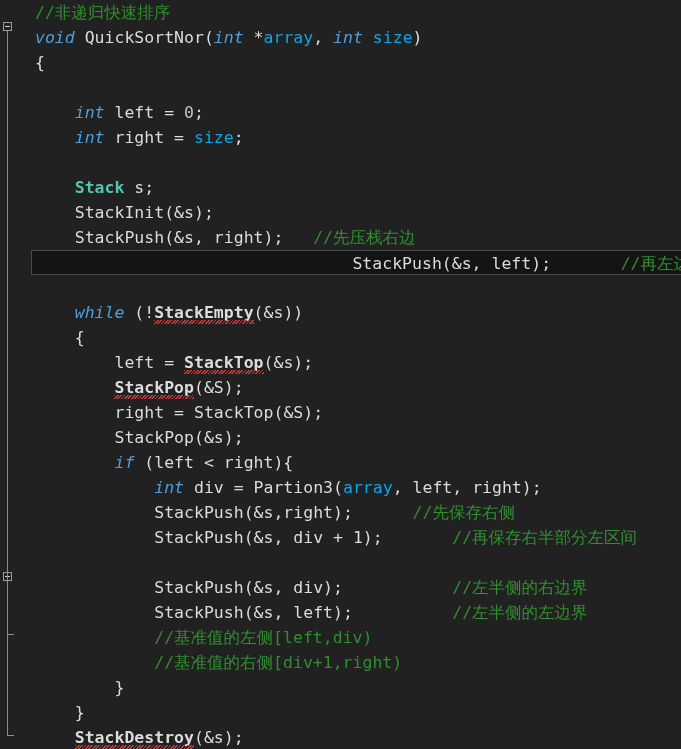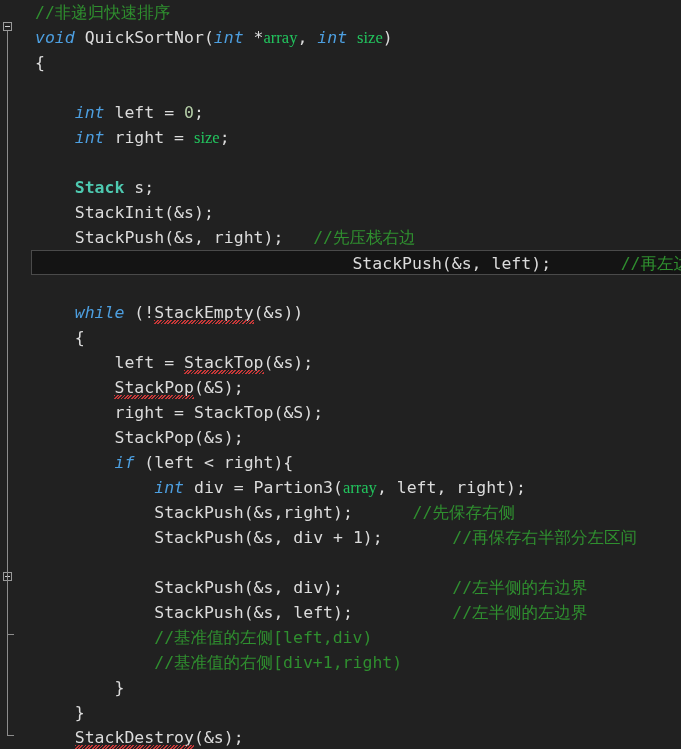--- a/index.html
+++ b/index.html
@@ -90,29 +90,30 @@
     padding-left: 4px;
     width: 660px;
     height: 25px;
     text-align: right;
   }
 
   
   .kw      { color: #4d9fe0; font-style: italic; }            
   .type    { color: #4ec9b0; font-weight: bold; }            
   .plain   { color: #dcdcdc; }            
-  .param   { color: #22c55e; font-family: Liberation Serif, serif; }            
+  .param   { color: #0ea5e9; }            
   .num     { color: #b5cea8; }            
   .cmt     { color: #2f8f2f; }            
   .brace   { color: #dcdcdc; }
 
   
   .sq {
     position: relative;
     text-decoration: none;
+    font-weight: bold;
   }
   .sq::after {
     content: "";
     position: absolute;
     left: 0;
     right: 0;
     bottom: -2px;
     height: 4px;
     background-image:
       repeating-linear-gradient(135deg,

